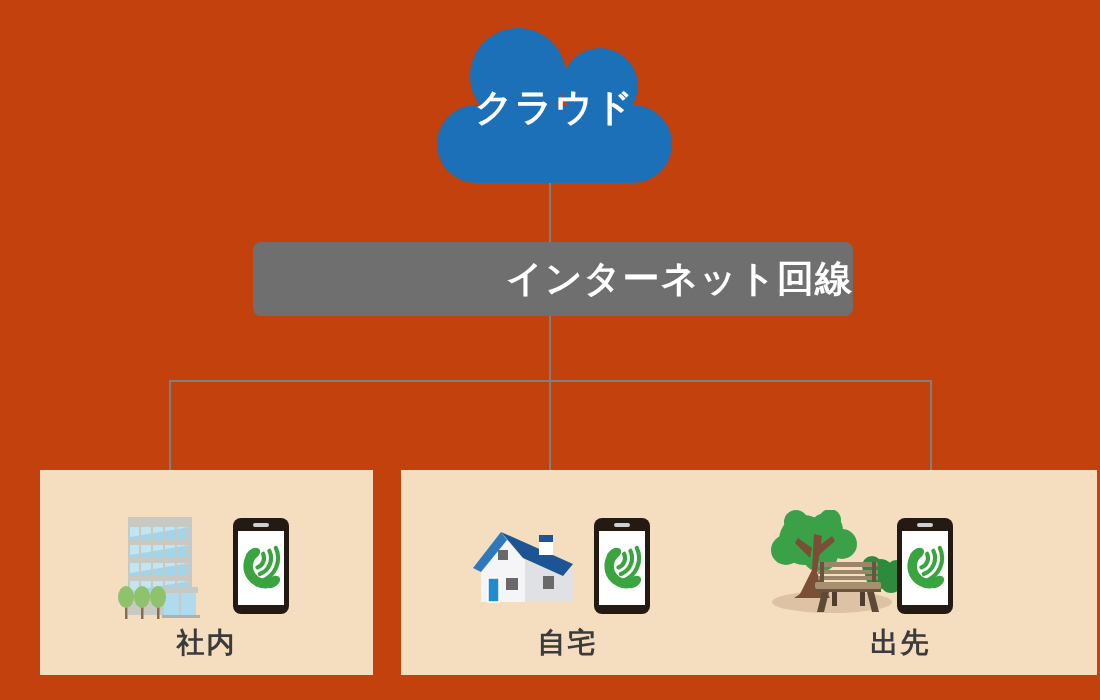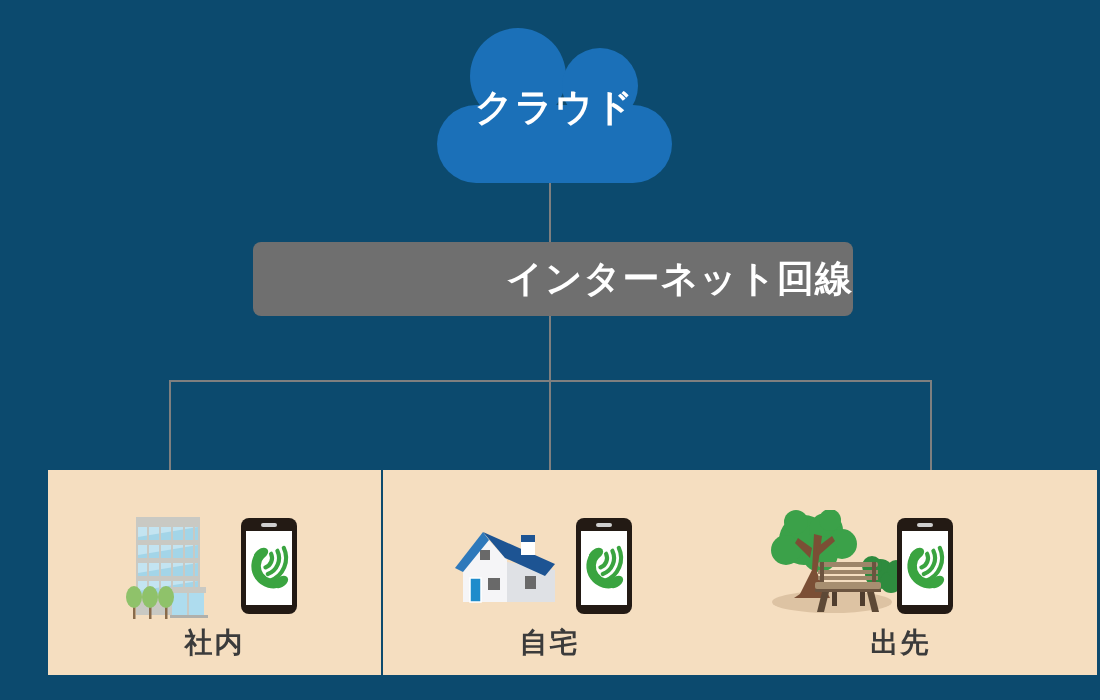--- a/index.html
+++ b/index.html
@@ -1,17 +1,17 @@
 <!DOCTYPE html>
 <html><head>
 <meta charset="utf-8">
 <style>
   html,body{margin:0;padding:0;background:#ffffff;}
   .canvas{
-    position:relative;width:1100px;height:700px;background:#0c4a6e;overflow:hidden;
+    position:relative;width:1100px;height:700px;background:#c2410c;overflow:hidden;
     font-family:"Liberation Sans","DejaVu Sans",sans-serif;
   }
   
   .line{position:absolute;background:#7f7f7f;}
   .v-cloud-bar{left:549px;top:183px;width:2px;height:59px;}
   .v-bar-trunk{left:549px;top:316px;width:2px;height:64px;}
   .h-branch{left:169px;top:380px;width:763px;height:2px;}
   .v-drop-left{left:169px;top:380px;width:2px;height:90px;}
   .v-drop-center{left:549px;top:380px;width:2px;height:90px;}
   .v-drop-right{left:930px;top:380px;width:2px;height:90px;}
@@ -27,22 +27,22 @@
   
   .banner{
     position:absolute;left:253px;top:242px;width:600px;height:74px;
     background:#6f6f6f;border-radius:8px;
     display:flex;align-items:center;justify-content:flex-end;
     color:#ffffff;font-size:37px;font-weight:bold;letter-spacing:1px;
   }
 
   
   .box{position:absolute;top:470px;height:205px;background:#f5dec0;}
-  .box-office{left:48px;width:333px;}
-  .box-home{left:383px;width:333px;}
+  .box-office{left:40px;width:333px;}
+  .box-home{left:401px;width:333px;}
   .box-out{left:704px;width:393px;}
   .box .label{
     position:absolute;left:0;right:0;top:157px;text-align:center;
     font-size:28px;line-height:32px;font-weight:bold;color:#3b3b3b;letter-spacing:2px;
   }
   .phone{position:absolute;left:193px;top:48px;width:56px;height:96px;}
   .scene{position:absolute;}
   .scene-office{left:78px;top:45px;width:116px;height:106px;}
   .scene-home{left:70px;top:50px;width:112px;height:92px;}
   .scene-park{left:64px;top:40px;width:142px;height:108px;}

